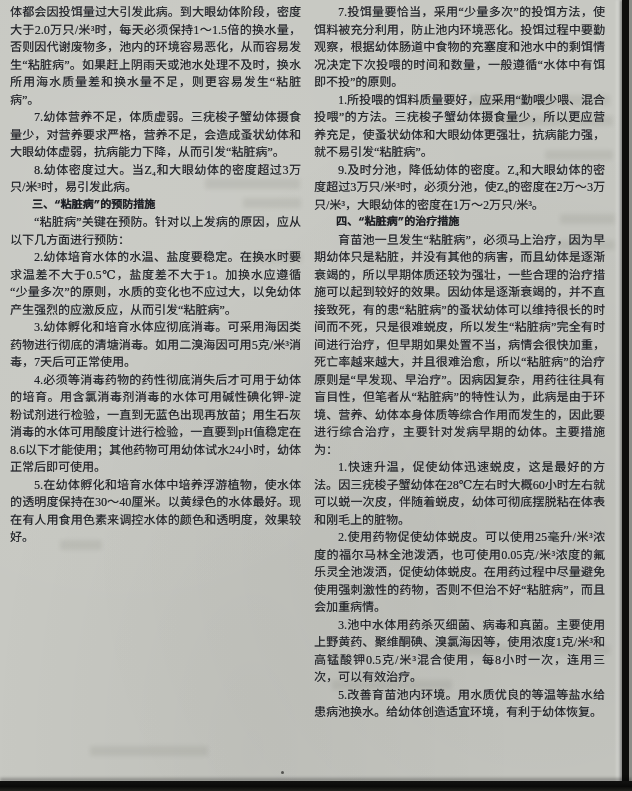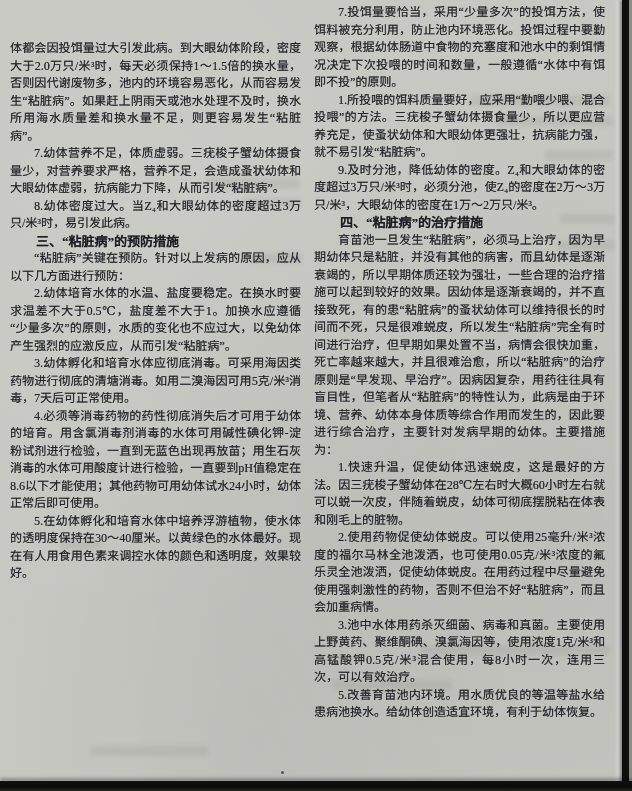--- a/index.html
+++ b/index.html
@@ -21,25 +21,25 @@
   .col{
     position:absolute;top:4px;height:780px;overflow:hidden;
     width:291px;
     font-size:12px;line-height:17.5px;
     text-align:justify;
     text-shadow:0.3px 0.3px 0.5px rgba(25,27,32,0.55);
   }
   .col-left{left:10px;}
   .col-right{left:314px;}
   p.para{margin:0;text-indent:2em;}
-  p.continuation{text-indent:0;margin-top:36px;}
+  p.continuation{text-indent:0;}
   p.heading{
-    font-family:Liberation Serif, serif;
+    font-family:Liberation Mono, monospace;
     font-weight:700;
-    font-size:13px;
+    font-size:11px;
     text-indent:2em;
     color:#1b1d22;
   }
   .bleed{
     position:absolute;background:#7d7e74;opacity:0.16;
     filter:blur(2.2px);border-radius:2px;pointer-events:none;
   }
   .speck{
     position:absolute;width:3px;height:3px;border-radius:50%;
     background:#3a3a36;opacity:0.8;

